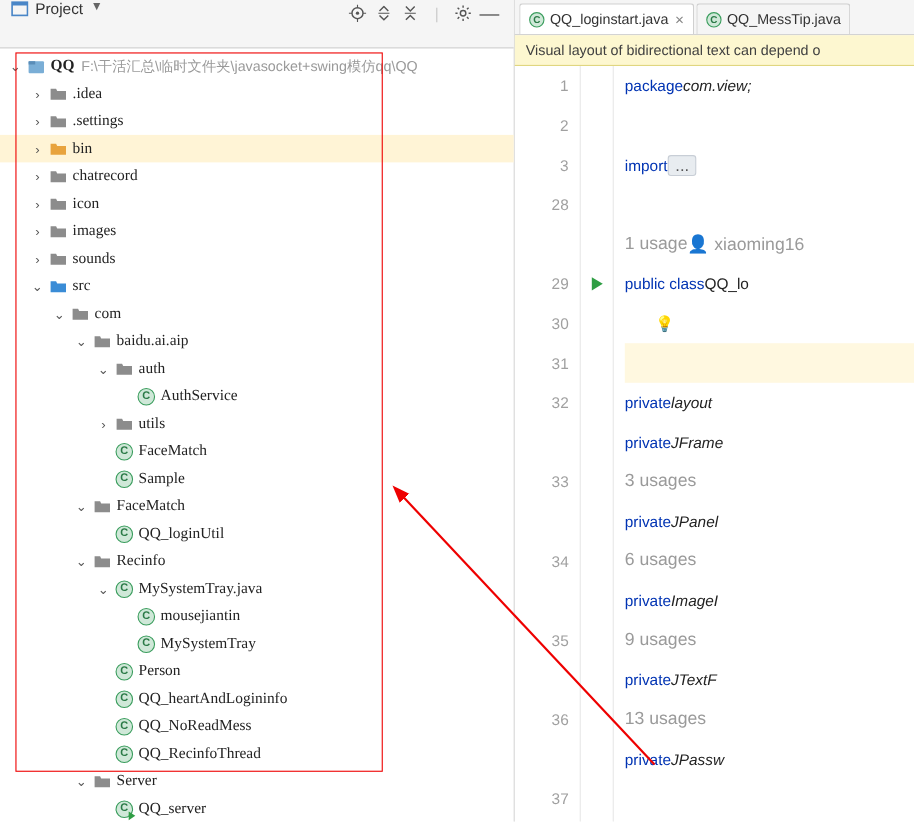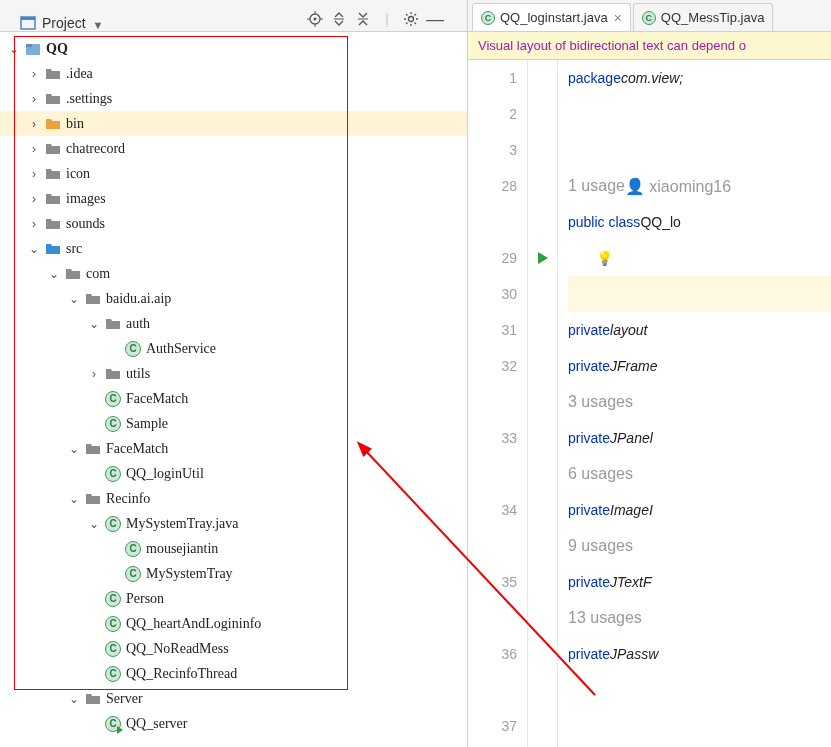--- a/index.html
+++ b/index.html
@@ -1,19 +1,19 @@
 <!DOCTYPE html>
 <html><head>
 <meta charset="utf-8">
 <style>
 * { margin:0; padding:0; box-sizing:border-box; font-family:-apple-system,BlinkMacSystemFont,"Segoe UI",Arial,sans-serif; font-size:14px; }
 body { width:831px; height:747px; overflow:hidden; background:#fff; display:flex; position:relative; }
 .left { width:468px; display:flex; flex-direction:column; border-right:1px solid #d0d0d0; }
 .right { flex:1; display:flex; flex-direction:column; }
-.toolbar { height:32px; display:flex; align-items:flex-end; padding:0 20px; border-bottom:1px solid #d0d0d0; background:#f5f5f5; }
+.toolbar { height:44px; display:flex; align-items:flex-start; padding:0 10px; border-bottom:1px solid #d0d0d0; background:#f5f5f5; }
 .toolbar .proj-icon { width:16px; height:16px; margin-right:6px; }
 .toolbar .title { font-weight:500; color:#333; margin-right:4px; }
 .toolbar .spacer { flex:1; }
 .toolbar .tbtn { width:24px; height:24px; display:flex; align-items:center; justify-content:center; cursor:pointer; color:#555; }
 .tree-wrap { flex:1; overflow:auto; padding:4px 0; position:relative; }
 .tree-wrap::-webkit-scrollbar { width:10px; }
 .tree-wrap::-webkit-scrollbar-thumb { background:#c0c0c0; border-radius:5px; }
 .redbox { position:absolute; left:14px; top:4px; width:334px; height:654px; border:1.5px solid #e00; pointer-events:none; }
 .row { display:flex; align-items:center; height:25px; padding-left:6px; cursor:pointer; white-space:nowrap; }
 .row.sel { background:#fff4d6; }
@@ -29,21 +29,21 @@
 .folder-svg.orange { fill:#e8a33d; }
 .class-circ { width:16px; height:16px; border-radius:50%; background:#cfe8d8; border:1px solid #3a9d5d; display:flex; align-items:center; justify-content:center; color:#2a7a46; font-size:10px; font-weight:700; }
 .class-circ.run { background:#cfe8d8; position:relative; }
 .class-circ.run::after { content:''; position:absolute; right:-3px; bottom:-3px; width:0; height:0; border-left:6px solid #2f9e44; border-top:4px solid transparent; border-bottom:4px solid transparent; }
 .tabs { height:32px; display:flex; align-items:flex-end; border-bottom:1px solid #d0d0d0; background:#f5f5f5; padding-left:4px; }
 .tab { display:flex; align-items:center; height:28px; padding:0 8px; border:1px solid #d0d0d0; border-bottom:none; background:#f5f5f5; margin-right:2px; border-radius:3px 3px 0 0; cursor:pointer; }
 .tab.active { background:#fff; }
 .tab .class-circ { width:14px; height:14px; font-size:9px; margin-right:5px; }
 .tab .tname { color:#333; font-size:13px; }
 .tab .tclose { margin-left:6px; color:#888; font-size:14px; }
-.banner { background:#fdf7d0; border-bottom:1px solid #e0d680; padding:6px 10px; color:#a21caf; font-size:13px; }
+.banner { background:#fdf7d0; border-bottom:1px solid #e0d680; padding:6px 10px; color:#404040; font-size:13px; }
 .editor { flex:1; display:flex; background:#fff; font-family:"JetBrains Mono",Consolas,monospace; }
 .gutter { width:60px; text-align:right; padding-right:10px; color:#a0a0a0; border-right:1px solid #e8e8e8; }
 .gutter .gline { height:36px; line-height:36px; font-size:14px; }
 .gutcol2 { width:30px; border-right:1px solid #e8e8e8; }
 .gutcol2 .grow { height:36px; display:flex; align-items:center; justify-content:center; }
 .runtri { width:0; height:0; border-left:10px solid #2f9e44; border-top:6px solid transparent; border-bottom:6px solid transparent; }
 .code { flex:1; padding-left:10px; }
 .cline { height:36px; display:flex; align-items:center; font-size:17px; font-family:inherit; }
 .cline.hl { background:#fff8e0; }
 .kw { color:#0033b3; }
@@ -104,20 +104,21 @@
         <div class="row">
           <span class="ind" style="width: 0px;"></span>
           <span class="chev">⌄</span>
           <span class="icon">
             <svg width="16" height="16" viewBox="0 0 16 16">
               <rect x="1" y="3" width="14" height="11" fill="#7aaed6" rx="1"></rect>
               <rect x="1" y="3" width="6" height="3" fill="#5a8db8"></rect>
             </svg>
           </span>
           <span class="name bold">QQ</span>
+          <span class="hint">F:\干活汇总\临时文件夹\javasocket+swing模仿qq\QQ</span>
         </div>
         <div class="row">
           <span class="ind" style="width: 20px;"></span>
           <span class="chev">›</span>
           <span class="icon">
             <svg width="16" height="16" viewBox="0 0 16 16">
               <path class="folder-svg" d="M1 3 h5 l1 2 h8 v8 h-14 z"></path>
             </svg>
           </span>
           <span class="name">.idea</span>
@@ -420,20 +421,25 @@
         <div class="grow"></div>
         <div class="grow"></div>
         <div class="grow"></div>
       </div>
     <div class="code" id="code-root">
         <div class="cline">
           <span class="kw">package</span>
           <span class="txt"> com.view;</span>
         </div>
         <div class="cline"></div>
+        <div class="cline">
+          <span class="kw">import</span>
+          <span> </span>
+          <span class="fold">...</span>
+        </div>
         <div class="cline"></div>
         <div class="cline">
           <span class="usage">1 usage</span>
           <span class="usage auth">👤 xiaoming16</span>
         </div>
         <div class="cline">
           <span class="kw">public class</span>
           <span class="cls"> QQ_lo</span>
         </div>
         <div class="cline" style="padding-left: 28px;">

